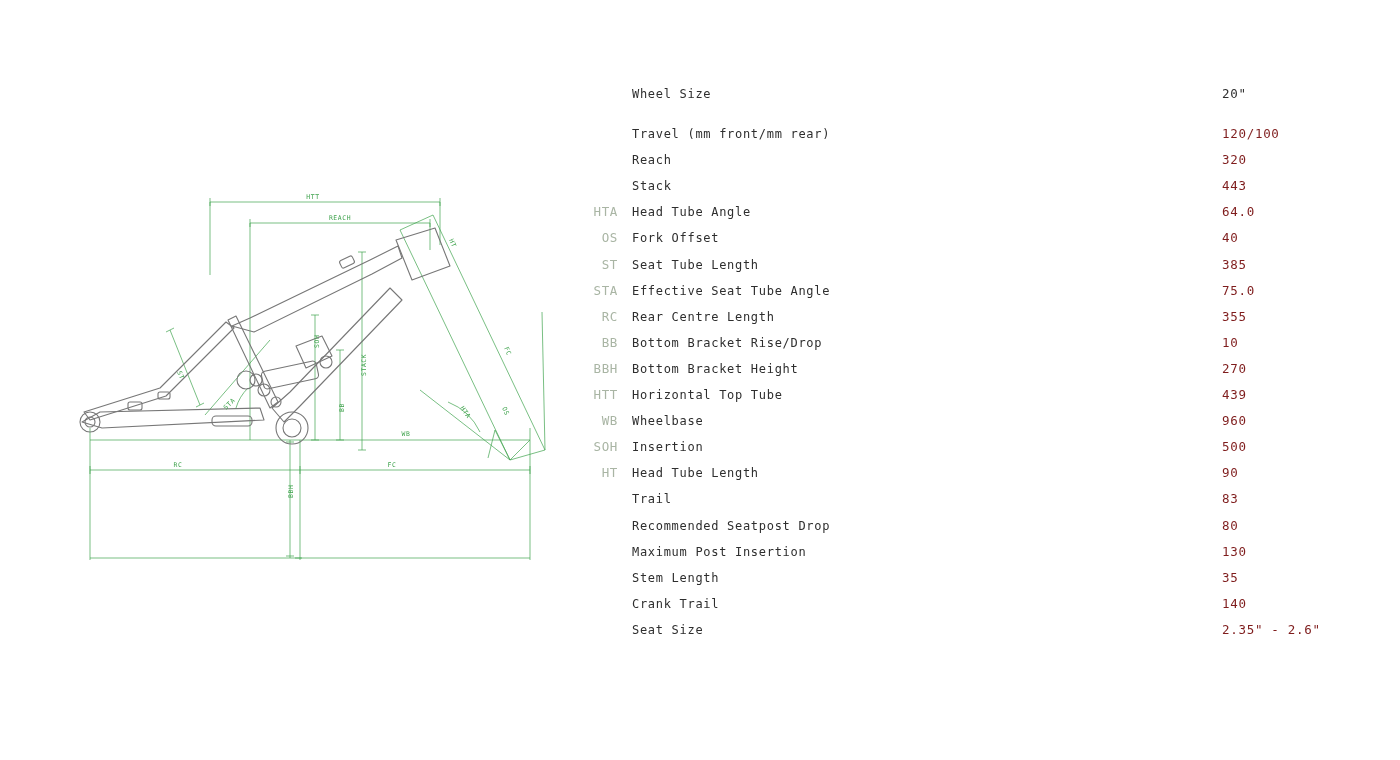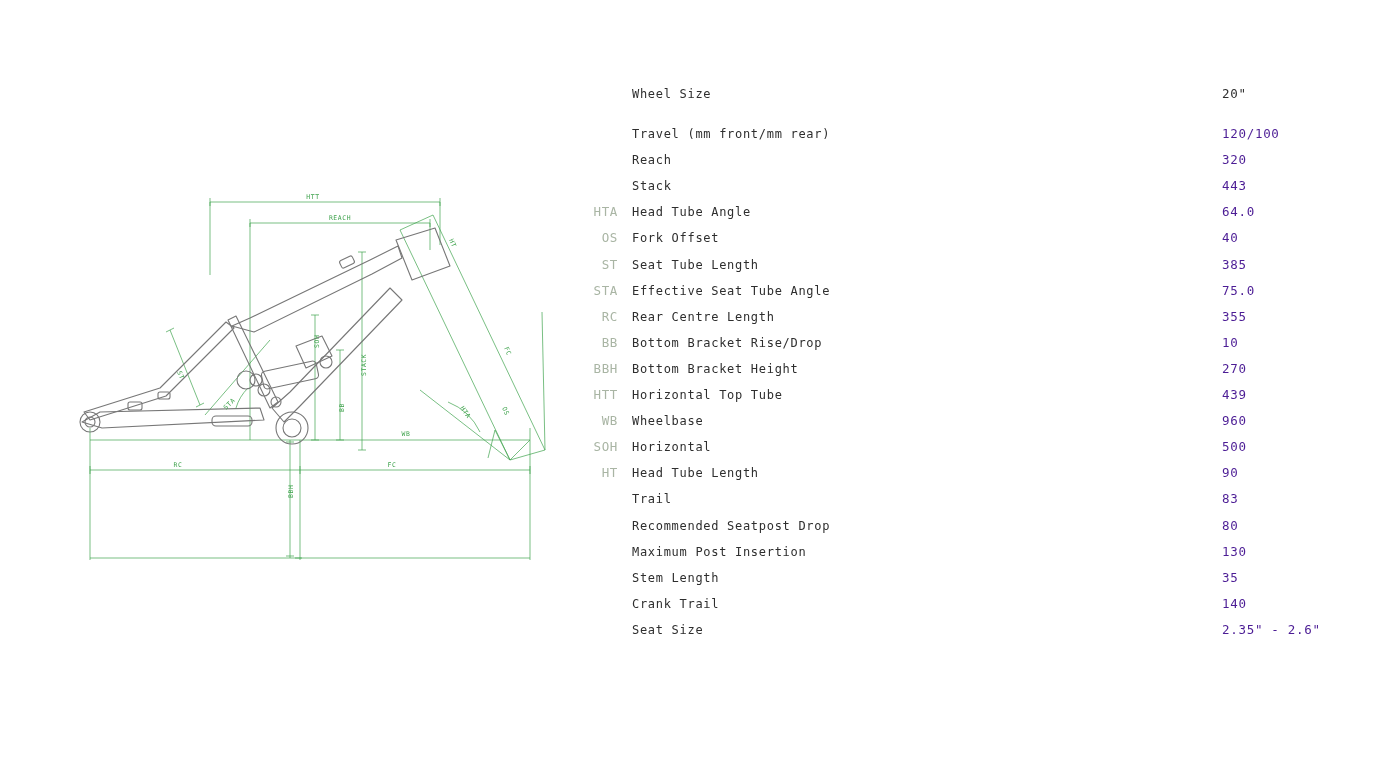--- a/index.html
+++ b/index.html
@@ -59,21 +59,21 @@
   .spec-label {
     flex: 0 0 590px;
     font-size: 12px;
     letter-spacing: 0.7px;
     color: #2e2e2e;
     white-space: nowrap;
   }
   .spec-value {
     font-size: 12.5px;
     letter-spacing: 0.7px;
-    color: #4c1d95;
+    color: #7f1d1d;
     white-space: nowrap;
   }
   .spec-row.first .spec-value {
     color: #2e2e2e;
   }
 </style>
 </head>
 <body>
 
 <div id="root">
@@ -265,21 +265,21 @@
         <div class="spec-label">Horizontal Top Tube</div>
         <div class="spec-value">439</div>
       </div>
       <div class="spec-row">
         <div class="spec-abbr">WB</div>
         <div class="spec-label">Wheelbase</div>
         <div class="spec-value">960</div>
       </div>
       <div class="spec-row">
         <div class="spec-abbr">SOH</div>
-        <div class="spec-label">Horizontal</div>
+        <div class="spec-label">Insertion</div>
         <div class="spec-value">500</div>
       </div>
       <div class="spec-row">
         <div class="spec-abbr">HT</div>
         <div class="spec-label">Head Tube Length</div>
         <div class="spec-value">90</div>
       </div>
       <div class="spec-row">
         <div class="spec-abbr"></div>
         <div class="spec-label">Trail</div>

